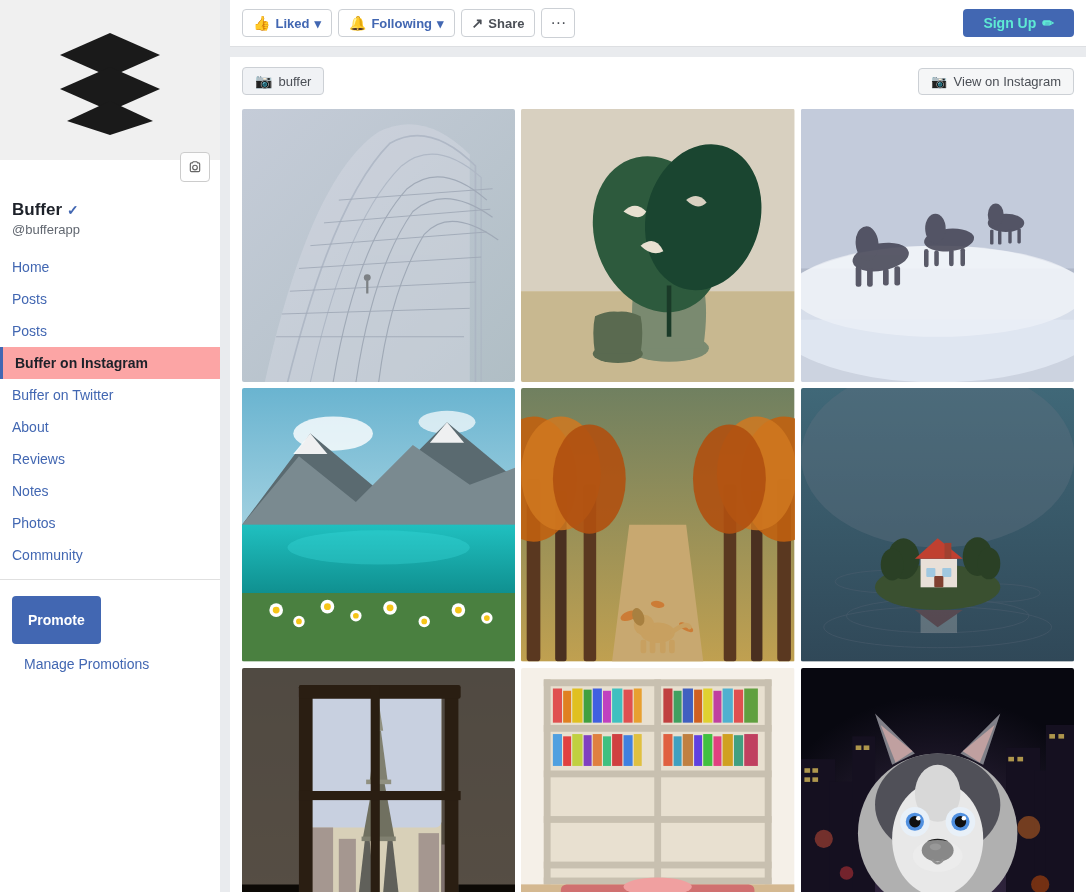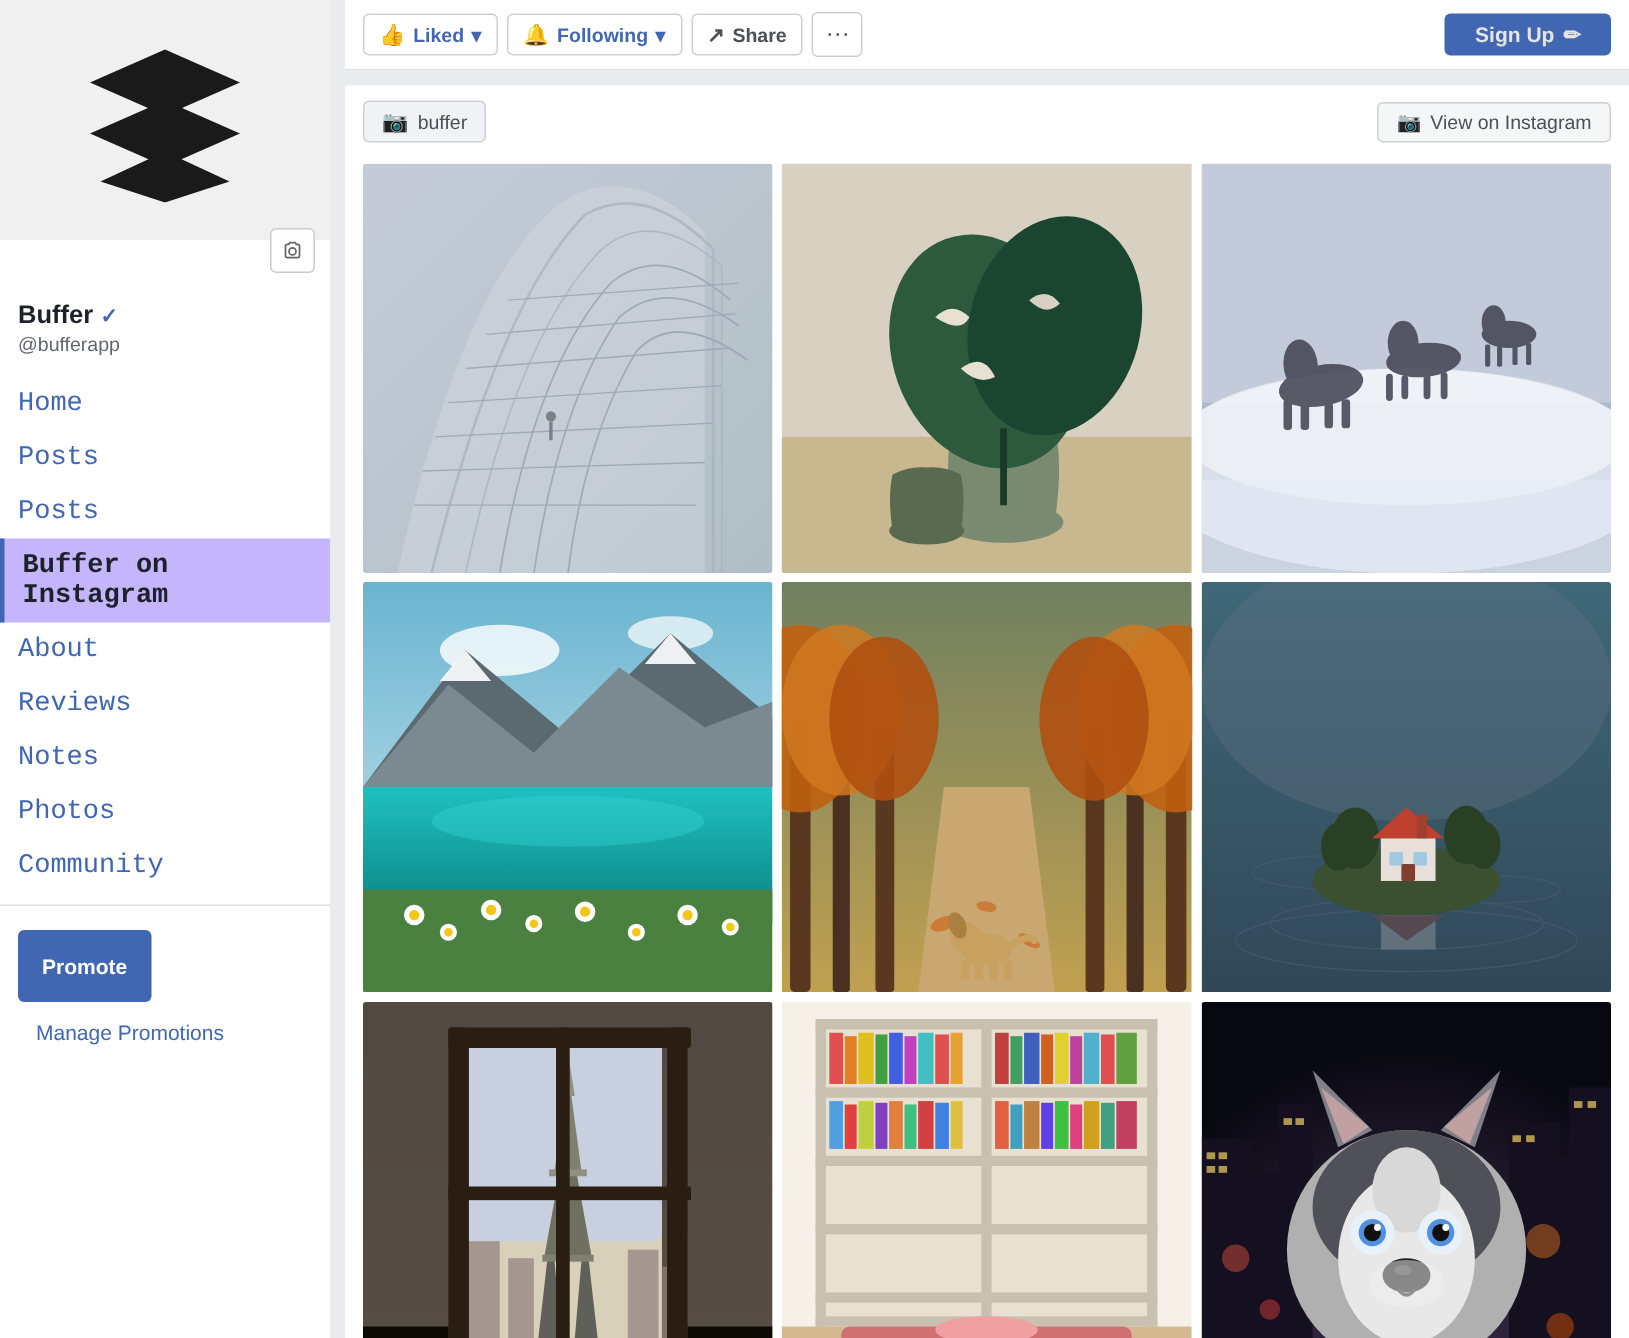--- a/index.html
+++ b/index.html
@@ -90,28 +90,27 @@
 
     .sidebar-nav {
       margin-top: 8px;
     }
 
     .nav-item {
       display: block;
       padding: 8px 12px;
       color: #4267B2;
       text-decoration: none;
-      font-size: 18px;
+      font-size: 14px;
       cursor: pointer;
       border-radius: 0;
-      font-family: Liberation Mono, monospace;
     }
 
     .nav-item.active {
-      background: #c4b5fd;
+      background: #fca5a5;
       color: #1d2129;
       font-weight: 600;
       border-left: 3px solid #4267B2;
     }
 
     .sidebar-divider {
       height: 1px;
       background: #e0e0e0;
       margin: 8px 0;
     }
@@ -192,21 +191,21 @@
       color: #4b4f56;
       cursor: pointer;
     }
 
     .signup-btn {
       display: flex;
       align-items: center;
       gap: 6px;
       padding: 6px 20px;
       background: #4267B2;
-      color: #e5e5e5;
+      color: #5eead4;
       border: none;
       border-radius: 4px;
       font-size: 14px;
       font-weight: 600;
       cursor: pointer;
     }
 
     
     .instagram-section {
       background: #fff;
@@ -303,20 +302,21 @@
         <span class="verified-icon">✓</span>
       </div>
       <div class="page-handle">@bufferapp</div>
     </div>
 
     <nav class="sidebar-nav">
       <a class="nav-item">Home</a>
       <a class="nav-item">Posts</a>
       <a class="nav-item">Posts</a>
       <a class="nav-item active">Buffer on Instagram</a>
+      <a class="nav-item">Buffer on Twitter</a>
       <a class="nav-item">About</a>
       <a class="nav-item">Reviews</a>
       <a class="nav-item">Notes</a>
       <a class="nav-item">Photos</a>
       <a class="nav-item">Community</a>
     </nav>
 
     <div class="sidebar-divider"></div>
 
     <button class="promote-btn">Promote</button>

